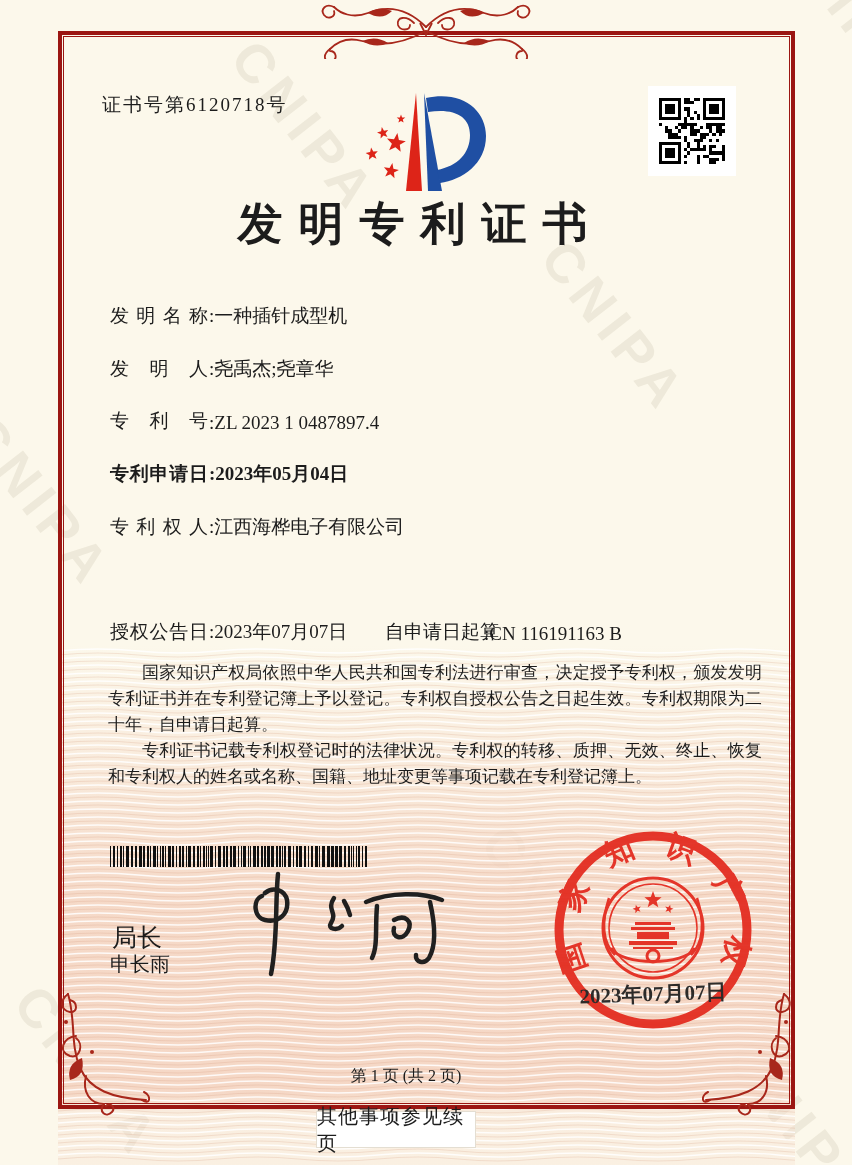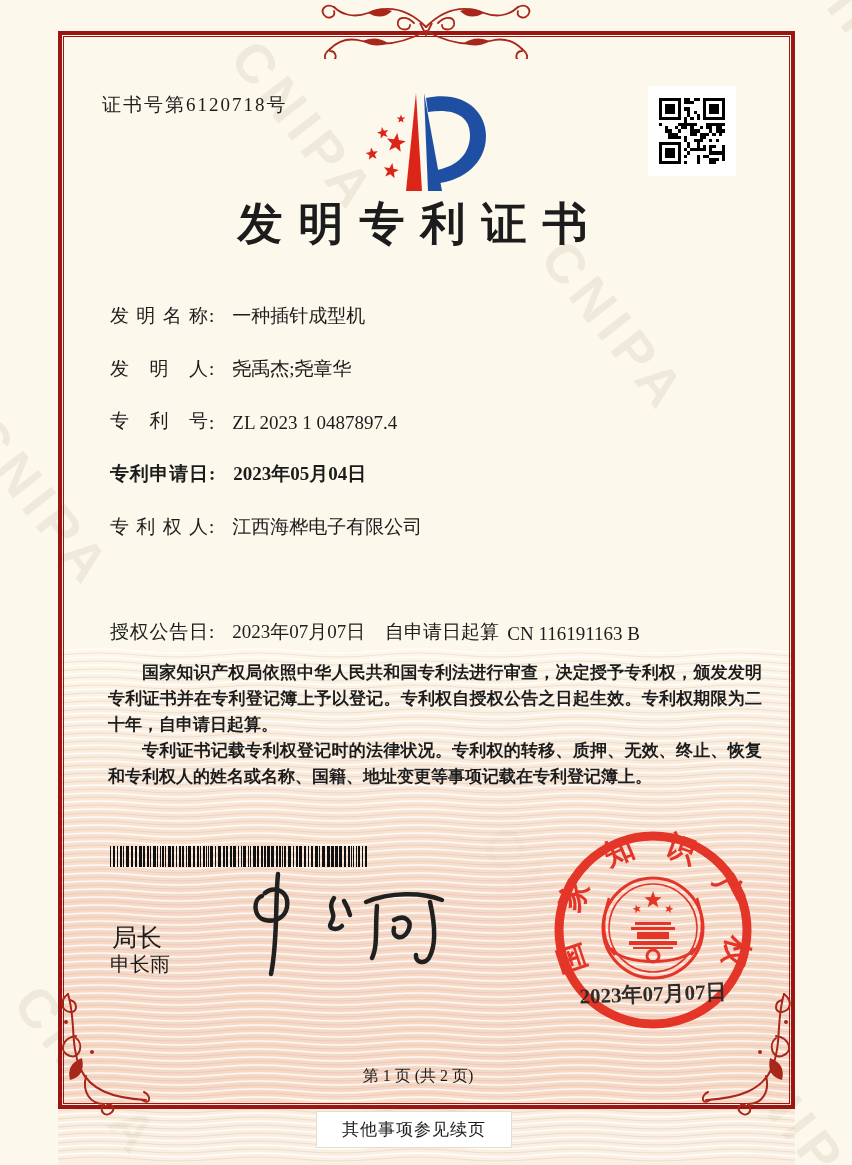--- a/index.html
+++ b/index.html
@@ -26,41 +26,41 @@
   #qrbox{left:648px;top:86px;width:88px;height:90px;background:#fff;z-index:5;}
   #qrbox svg{position:absolute;left:11px;top:12px;}
   #logo{left:358px;top:88px;z-index:5;}
   #title{left:44px;top:194px;width:737px;text-align:center;font-size:45px;font-weight:bold;
      letter-spacing:16px;text-indent:16px;z-index:5;}
   
   .row{position:absolute;left:110px;font-size:19px;z-index:5;white-space:nowrap;}
   .flabel{display:inline-block;width:98px;text-align:justify;text-align-last:justify;
      vertical-align:bottom;}
   .colon{display:inline-block;margin-left:1px;}
-  .fval{margin-left:18px;}
+  .fval{margin-left:0;}
   .grant2{position:absolute;left:275px;top:0;}
   
   #legal{left:108px;top:660px;width:654px;z-index:5;font-size:17px;line-height:26px;
      text-align:justify;}
-  #legal p{margin:0;text-indent:2em;font-style:oblique 4deg;font-weight:bold;}
+  #legal p{margin:0;text-indent:2em;font-style:oblique 4deg;}
   
   #barcode{left:110px;top:846px;z-index:5;}
   #signer-title{left:112px;top:921px;font-size:25px;z-index:5;
      font-family:"Liberation Sans","DejaVu Sans",sans-serif;}
   #signer-name{left:110px;top:951px;font-size:20px;z-index:5;
      font-family:"Liberation Sans","DejaVu Sans",sans-serif;}
   #signature{left:244px;top:868px;z-index:5;}
   
   #seal{left:551px;top:828px;z-index:6;opacity:.93;}
   #seal text{font-family:"Liberation Serif","DejaVu Serif",serif;font-weight:bold;}
   
-  #pageno{left:58px;top:1066px;width:696px;text-align:center;font-size:16px;z-index:5;padding-left:12px;}
-  #contbox{left:316px;top:1111px;width:196px;height:37px;background:#fff;z-index:5;
+  #pageno{left:58px;top:1066px;width:696px;text-align:center;font-size:16px;z-index:5;}
+  #contbox{left:316px;top:1111px;width:160px;height:37px;background:#fff;z-index:5;
      border:1px solid #e4ded2;box-sizing:border-box;display:flex;align-items:center;
-     justify-content:center;font-size:17px;font-style:oblique 4deg;letter-spacing:1px;}
+     justify-content:center;font-size:20px;font-style:oblique 4deg;letter-spacing:1px;}
 </style>
 </head>
 <body>
 
 <div id="page">
 
   <div class="wm" style="left:205px;top:95px;">CNIPA</div>
   <div class="wm" style="left:515px;top:295px;">CNIPA</div>
   <div class="wm" style="left:-60px;top:470px;">CNIPA</div>
   <div class="wm" style="left:455px;top:880px;">CNIPA</div>

